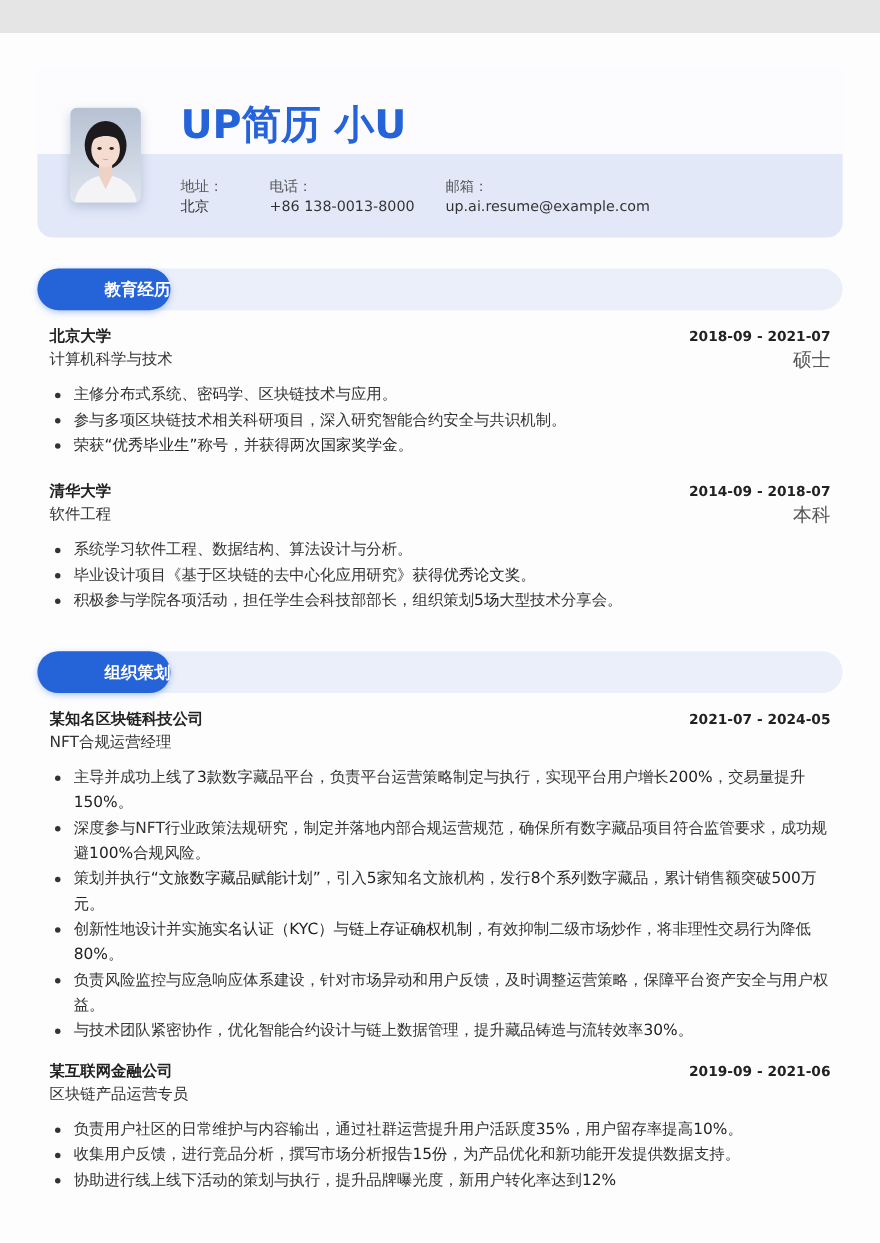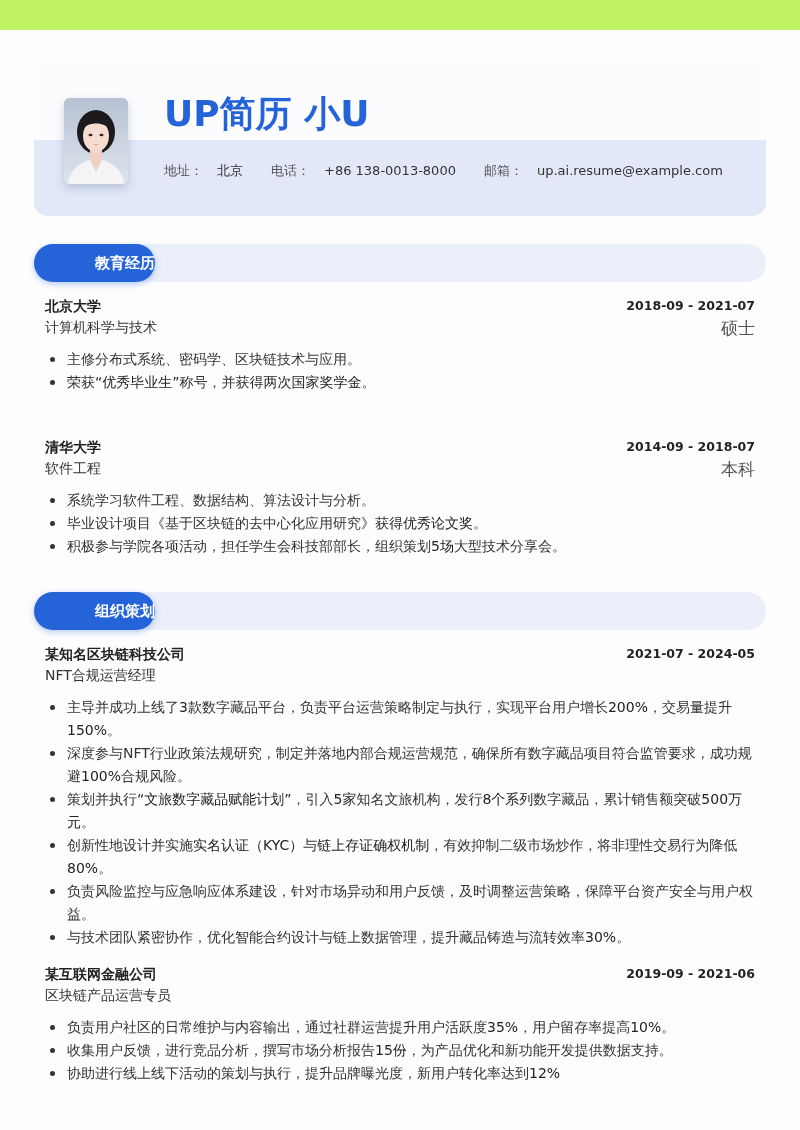--- a/index.html
+++ b/index.html
@@ -1,29 +1,29 @@
 <!DOCTYPE html>
 <html><head>
 <meta charset="utf-8">
 <style>
   * { box-sizing: border-box; margin: 0; padding: 0; }
   html, body { width: 800px; height: 1130px; overflow: hidden; background: #ffffff; }
   body { font-family: "DejaVu Sans", "Liberation Sans", sans-serif; color: #333; position: relative; }
-  .page { position: absolute; left: 0; top: 0; width: 800px; height: 1130px; overflow: hidden; background: #bef264; }
+  .page { position: absolute; left: 0; top: 0; width: 800px; height: 1130px; overflow: hidden; background: #e5e5e5; }
   .page-bg { position: absolute; left: 0; top: 30px; width: 800px; height: 1100px; background: #fdfdfe; }
 
   
   .header { position: absolute; left: 34px; top: 62px; width: 732px; height: 154px; }
   .header-top { position: absolute; left: 0; top: 0; width: 732px; height: 78px; background: #fcfcfe; }
   .header-band { position: absolute; left: 0; top: 78px; width: 732px; height: 76px; background: #e2e8f8; border-radius: 0 0 14px 14px; }
   .avatar { position: absolute; left: 30px; top: 36px; width: 64px; height: 86px; border-radius: 6px; overflow: hidden;
             box-shadow: 0 4px 10px rgba(60,80,130,0.25); background: linear-gradient(180deg,#b9c4d6 0%,#c9d2e0 60%,#dfe4ec 100%); }
   .name { position: absolute; left: 130px; top: 30px; font-size: 36px; font-weight: bold; color: #2563d9; letter-spacing: 0px; line-height: 44px; white-space: nowrap; }
   .contacts { position: absolute; left: 130px; top: 100px; display: flex; font-size: 13px; color: #333; line-height: 18px; white-space: nowrap; }
-  .contact { display: flex; margin-right: 28px; }
+  .contact { display: flex; margin-right: 28px; flex-direction: column; }
   .contact .lbl { color: #555; margin-right: 14px; }
 
   
   .section-head { position: absolute; left: 34px; width: 732px; height: 38px; border-radius: 19px; background: #ebeffa; }
   .section-pill { position: absolute; left: 0; top: 0; width: 121px; height: 38px; border-radius: 19px; background: #2563d9; color: #fff;
                   font-size: 15px; font-weight: bold; line-height: 38px; text-align: right; box-shadow: 0 2px 6px rgba(37,99,217,0.35); }
 
   
   .entry { position: absolute; left: 45px; width: 710px; }
   .entry-row { display: flex; justify-content: space-between; align-items: flex-end; }
@@ -97,20 +97,21 @@
     <div class="entry-row">
       <div class="entry-title">北京大学</div>
       <div class="entry-date">2018-09 - 2021-07</div>
     </div>
     <div class="entry-row">
       <div class="entry-sub">计算机科学与技术</div>
       <div class="entry-degree">硕士</div>
     </div>
     <ul class="bullets">
         <li><span>主修分布式系统、密码学、区块链技术与应用。</span></li>
+        <li><span>参与多项区块链技术相关科研项目，深入研究智能合约安全与共识机制。</span></li>
         <li><span>荣获</span><b>“优秀毕业生”</b><span>称号，并获得</span><b>两次国家奖学金</b><span>。</span></li>
       </ul>
   </div>
 
   <div class="entry" style="top:437px;">
     <div class="entry-row">
       <div class="entry-title">清华大学</div>
       <div class="entry-date">2014-09 - 2018-07</div>
     </div>
     <div class="entry-row">

